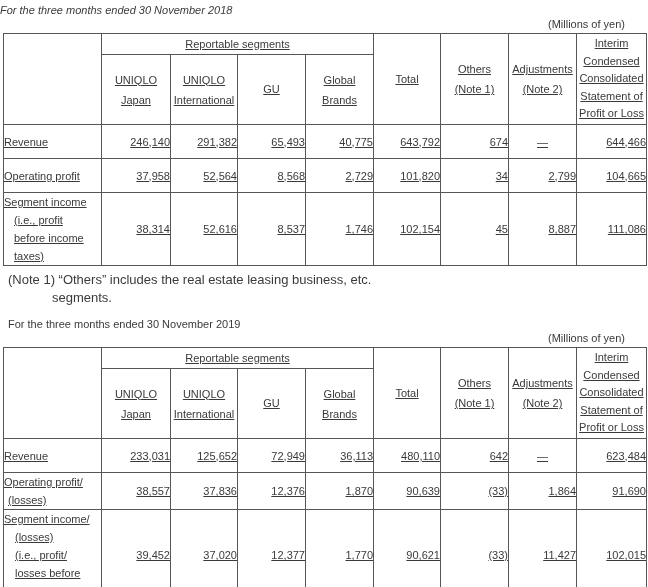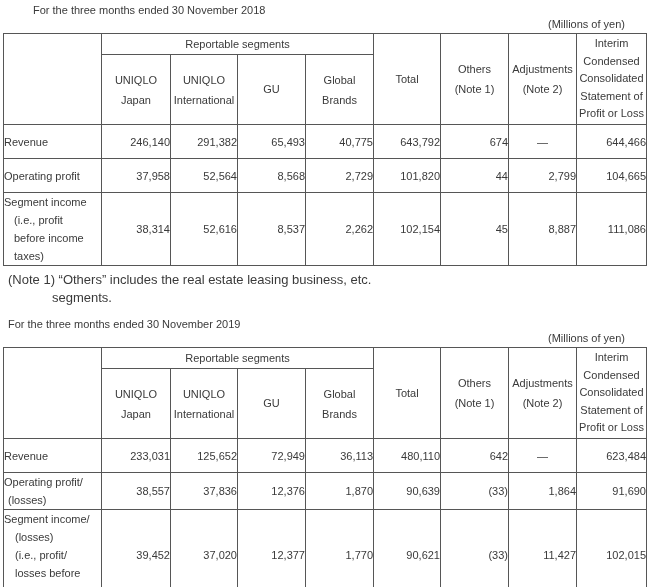--- a/index.html
+++ b/index.html
@@ -3,24 +3,24 @@
 <meta charset="utf-8">
 <style>
   html,body{margin:0;padding:0;}
   body{
     width:648px;height:587px;overflow:hidden;background:#ffffff;
     font-family:"Liberation Sans","DejaVu Sans",sans-serif;
     color:#3a3a3a;
   }
   .doc{padding-top:3px;}
   .table-title{font-size:11px;line-height:14px;color:#3a3a3a;}
-  .t1{margin-left:33px;}
+  .t1{font-style:italic;}
   .t2{margin-left:8px;margin-top:10px;}
   .units{font-size:11px;line-height:13px;text-align:right;margin-right:23px;margin-top:1px;}
-  table.seg{border-collapse:collapse;table-layout:fixed;margin-left:3px;margin-top:2px;width:643px;}
+  table.seg{border-collapse:collapse;table-layout:fixed;margin-left:3px;margin-top:2px;width:643px;text-decoration:underline;}
   table.seg td{
     border:1px solid #565656;font-size:11px;color:#3a3a3a;
     padding:0;vertical-align:middle;overflow:hidden;
   }
   td.hdr{text-align:center;line-height:19px;}
   td.hdr div{line-height:20px;}
   td.interim div{line-height:17.4px;}
   td.lbl{text-align:left;padding:1px 2px 1px 6px;line-height:18px;}
   td.lbl div{line-height:18px;}
   td.num{text-align:right;padding-right:9px;}
@@ -106,35 +106,35 @@
     </tr>
     <tr class="r21">
       <td class="lbl">
             <div>Operating profit</div>
           </td>
       <td class="num">37,958</td>
       <td class="num">52,564</td>
       <td class="num">8,568</td>
       <td class="num">2,729</td>
       <td class="num">101,820</td>
-      <td class="num">44</td>
+      <td class="num">34</td>
       <td class="num">2,799</td>
       <td class="num">104,665</td>
     </tr>
     <tr class="r72">
       <td class="lbl">
             <div>Segment income</div>
             <div style="padding-left: 10px;">(i.e., profit</div>
             <div style="padding-left: 10px;">before income</div>
             <div style="padding-left: 10px;">taxes)</div>
           </td>
       <td class="num">38,314</td>
       <td class="num">52,616</td>
       <td class="num">8,537</td>
-      <td class="num">2,262</td>
+      <td class="num">1,746</td>
       <td class="num">102,154</td>
       <td class="num">45</td>
       <td class="num">8,887</td>
       <td class="num">111,086</td>
     </tr>
   </tbody>
     </table>
 
   <div class="notes">
     <div>(Note 1) “Others” includes the real estate leasing business, etc.</div>

